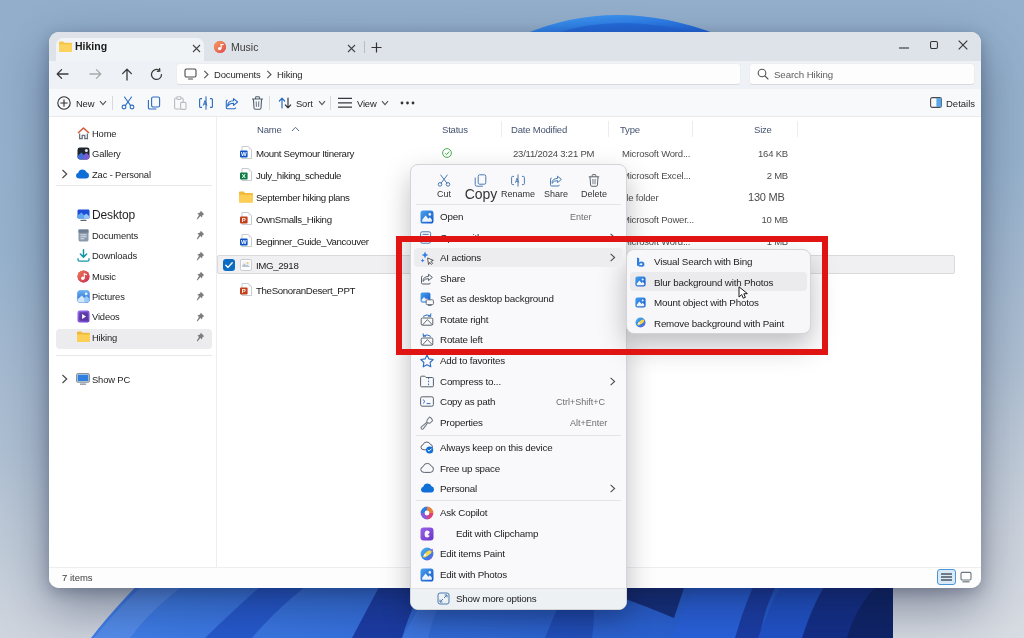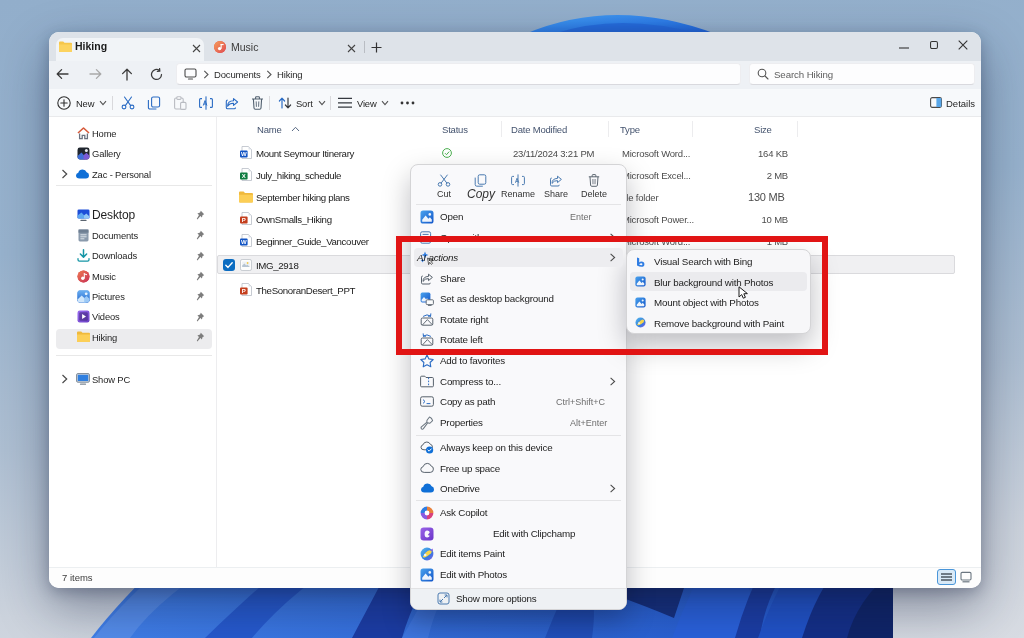--- a/index.html
+++ b/index.html
@@ -495,21 +495,21 @@
         <path d="M4.2,9 L10.3,1 M9.8,9 L3.7,1" stroke-linecap="round"></path>
       </g>
     </svg>
   <div class="t" style="left:444px;top:188px;font-size:9px;color:#333;transform:translateX(-50%);">Cut</div>
   <svg class="abs" style="left:474px;top:174px" width="13" height="13" viewBox="0 0 13 13">
       <g stroke="#4a7ab0" stroke-width="1" fill="none">
         <rect x="4.2" y="0.8" width="7.6" height="9.4" rx="1.5"></rect>
         <path d="M8.8,12.2 L2.8,12.2 Q1.2,12.2 1.2,10.6 L1.2,3.6"></path>
       </g>
     </svg>
-  <div class="t" style="left:481px;top:188px;font-size:12px;color:#333;transform:translateX(-50%);font-style:italic;">Copy</div>
+  <div class="t" style="left:481px;top:188px;font-size:14px;color:#333;transform:translateX(-50%);">Copy</div>
   <svg class="abs" style="left:511px;top:174px" width="14" height="13" viewBox="0 0 14 13">
       <g stroke="#4a7ab0" stroke-width="1" fill="none">
         <path d="M3,2.4 L1.6,2.4 Q0.6,2.4 0.6,3.4 L0.6,9.6 Q0.6,10.6 1.6,10.6 L3,10.6 M11,2.4 L12.4,2.4 Q13.4,2.4 13.4,3.4 L13.4,9.6 Q13.4,10.6 12.4,10.6 L11,10.6"></path>
         <path d="M7,0.8 L7,12.2" stroke-linecap="round"></path>
         <path d="M4.4,8.8 L6,4.2 L7.8,8.8 M5,7.4 L7.2,7.4" stroke-width="0.9"></path>
       </g>
     </svg>
   <div class="t" style="left:518px;top:188px;font-size:9px;color:#333;transform:translateX(-50%);">Rename</div>
   <svg class="abs" style="left:549px;top:174px" width="14" height="13" viewBox="0 0 14 13">
       <g stroke="#4a7ab0" stroke-width="1" fill="none" stroke-linejoin="round">
@@ -553,21 +553,21 @@
   <svg class="abs" style="left:609px;top:233px" width="7" height="9" viewBox="0 0 7 9">
       <path d="M1.6,0.9 L5.6,4.5 L1.6,8.1" stroke="#4c4c4c" stroke-width="1.1" fill="none"></path>
     </svg>
 
   <div class="abs" style="left:414px;top:248px;width:209px;height:19px;background:#ededf0;border-radius:4px;"></div>
   <svg class="abs" style="left:420px;top:251px" width="15" height="14" viewBox="0 0 15 14">
       <path d="M5,0.6 L6,3 L8.4,4 L6,5 L5,7.4 L4,5 L1.6,4 L4,3 Z" fill="#2f7de3"></path>
       <path d="M2.6,7.6 L3.2,9 L4.6,9.6 L3.2,10.2 L2.6,11.6 L2,10.2 L0.6,9.6 L2,9 Z" fill="#2f7de3"></path>
       <path d="M7.6,7 L13.4,9.4 L10.9,10.3 L12.6,12.4 L11.4,13.4 L9.7,11.3 L8.6,13.6 Z" fill="#fff" stroke="#4a4a4a" stroke-width="0.9"></path>
     </svg>
-  <div class="mi-lbl" style="left:417px;top:251px;font-style:italic;">AI actions</div>
+  <div class="mi-lbl" style="left:440px;top:251px;">AI actions</div>
   <svg class="abs" style="left:609px;top:253px" width="7" height="9" viewBox="0 0 7 9">
       <path d="M1.6,0.9 L5.6,4.5 L1.6,8.1" stroke="#4c4c4c" stroke-width="1.1" fill="none"></path>
     </svg>
 
   <svg class="abs" style="left:420px;top:272px" width="14" height="13" viewBox="0 0 14 13">
       <g stroke="#57616c" stroke-width="1" fill="none" stroke-linejoin="round">
         <path d="M8.5,2.2 L12.4,5.4 L8.5,8.6 L8.5,6.6 Q4.8,6.4 3,9.4 Q3,4.6 8.5,4.4 Z"></path>
         <path d="M10.3,10.8 Q10.3,12 9.1,12 L2.7,12 Q1.5,12 1.5,10.8 L1.5,5.2 Q1.5,4 2.7,4"></path>
       </g>
     </svg>
@@ -647,21 +647,21 @@
   <div class="mi-lbl" style="left:440px;top:441px;">Always keep on this device</div>
 
   <svg class="abs" style="left:420px;top:462px" width="14" height="12" viewBox="0 0 14 12">
       <path d="M4.2,10.4 Q0.8,10.4 0.8,7.5 Q0.8,5.1 3.1,4.7 Q4,1.4 7.3,1.4 Q10.2,1.4 11.2,4.1 Q13.4,4.4 13.4,7.1 Q13.4,10.4 10.3,10.4 Z" fill="none" stroke="#57616c" stroke-width="1"></path>
     </svg>
   <div class="mi-lbl" style="left:440px;top:462px;">Free up space</div>
 
   <svg class="abs" style="left:420px;top:483px" width="15" height="10" viewBox="0 0 15 10">
       <path d="M4.5,9.5 Q1,9.5 1,6.6 Q1,4.2 3.3,3.8 Q4.2,0.5 7.6,0.5 Q10.6,0.5 11.6,3.2 Q14,3.5 14,6.3 Q14,9.5 10.8,9.5 Z" fill="#0f6fd7"></path>
     </svg>
-  <div class="mi-lbl" style="left:440px;top:482px;">OneDrive</div>
+  <div class="mi-lbl" style="left:440px;top:482px;">Personal</div>
   <svg class="abs" style="left:609px;top:484px" width="7" height="9" viewBox="0 0 7 9">
       <path d="M1.6,0.9 L5.6,4.5 L1.6,8.1" stroke="#4c4c4c" stroke-width="1.1" fill="none"></path>
     </svg>
   <div class="hsep" style="left:416px;top:500px;width:205px;background:#e4e4e6;"></div>
 
   <svg class="abs" style="left:420px;top:506px" width="14" height="14" viewBox="0 0 14 14">
       <circle cx="7" cy="7" r="6.6" fill="#fff"></circle>
       <path d="M7,0.6 A6.4,6.4 0 0 1 13.4,7 L9.4,7 A2.4,2.4 0 0 0 7,4.6 Z" fill="#e8803c"></path>
       <path d="M13.4,7 A6.4,6.4 0 0 1 7,13.4 L7,9.4 A2.4,2.4 0 0 0 9.4,7 Z" fill="#d8417c"></path>
       <path d="M7,13.4 A6.4,6.4 0 0 1 0.6,7 L4.6,7 A2.4,2.4 0 0 0 7,9.4 Z" fill="#8a5be0"></path>
@@ -673,21 +673,21 @@
   <svg class="abs" style="left:420px;top:527px" width="14" height="14" viewBox="0 0 14 14">
       <rect x="0.5" y="0.5" width="13" height="13" rx="3.2" fill="url(#ccg)"></rect>
       <defs>
         <linearGradient id="ccg" x1="0" y1="0" x2="1" y2="1">
           <stop offset="0" stop-color="#9a63e8"></stop>
           <stop offset="1" stop-color="#6a35c8"></stop>
         </linearGradient>
       </defs>
       <path d="M9.8,5.2 Q9.2,3.4 7.2,3.4 Q4.6,3.4 4.6,7 Q4.6,10.6 7.2,10.6 Q9.2,10.6 9.8,8.8 L7.8,7.9 Z" fill="#fff" opacity=".95"></path>
     </svg>
-  <div class="mi-lbl" style="left:460px;top:527px;padding-left:33px;">Edit with Clipchamp</div>
+  <div class="mi-lbl" style="left:423px;top:527px;padding-left:33px;">Edit with Clipchamp</div>
 
   <svg class="abs" style="left:420px;top:547px" width="14" height="14" viewBox="0 0 14 14">
       <circle cx="7" cy="7" r="6.4" fill="url(#png)"></circle>
       <defs>
         <linearGradient id="png" x1="0" y1="0" x2="1" y2="1">
           <stop offset="0" stop-color="#59b9ea"></stop>
           <stop offset=".6" stop-color="#2f7de3"></stop>
           <stop offset="1" stop-color="#8a5be0"></stop>
         </linearGradient>
       </defs>

